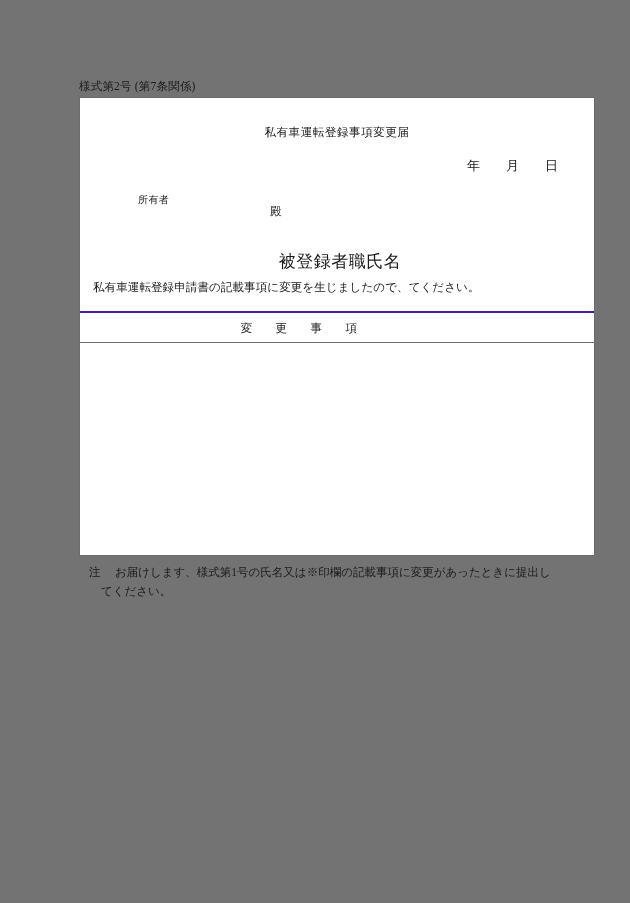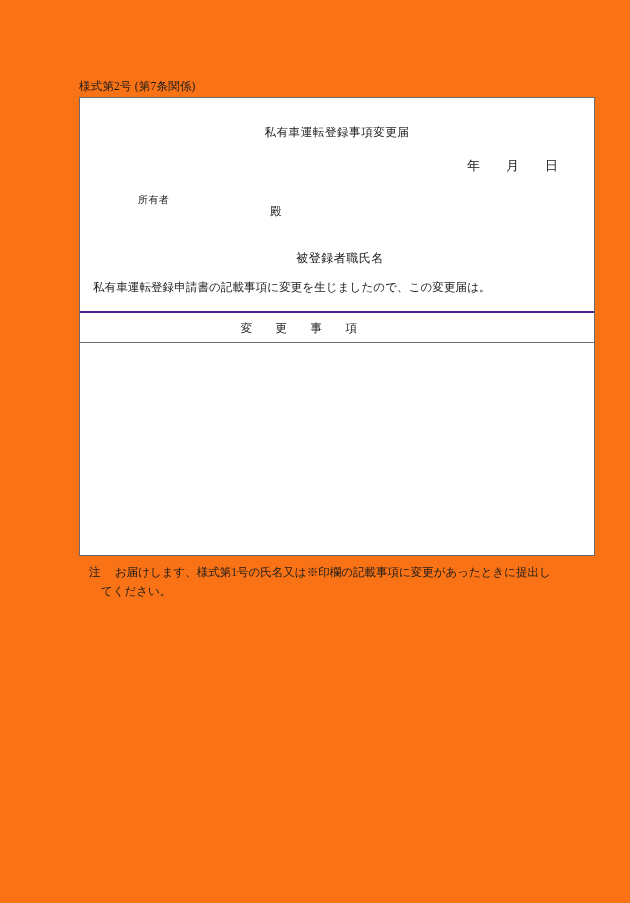--- a/index.html
+++ b/index.html
@@ -13,21 +13,21 @@
     height: 903px;
     position: relative;
     font-family: "Liberation Serif", "DejaVu Serif", serif;
     color: #1a1a1a;
     -webkit-font-smoothing: antialiased;
   }
 
   .page {
     position: absolute;
     inset: 0;
-    background: #f97316;
+    background: #737373;
   }
 
   
   .form-number {
     position: absolute;
     left: 79px;
     top: 78px;
     font-size: 11.5px;
     line-height: 16px;
     letter-spacing: 0.2px;
@@ -93,21 +93,21 @@
     top: 106px;
     font-size: 11.5px;
   }
 
   .registrant-name {
     position: absolute;
     left: 0;
     right: 0;
     top: 152px;
     text-align: center;
-    font-size: 12px;
+    font-size: 17px;
     letter-spacing: 0.5px;
     padding-left: 6px;
     box-sizing: border-box;
   }
 
   .statement {
     position: absolute;
     left: 13px;
     top: 182px;
     font-size: 11.5px;
@@ -188,21 +188,21 @@
       <div class="date-line">
         <span>年</span><span class="gap"></span><span>月</span><span class="gap"></span><span>日</span>
       </div>
 
       <div class="owner-label">所有者</div>
 
       <div class="honorific">殿</div>
 
       <div class="registrant-name">被登録者職氏名</div>
 
-      <div class="statement">私有車運転登録申請書の記載事項に変更を生じましたので、この変更届は。</div>
+      <div class="statement">私有車運転登録申請書の記載事項に変更を生じましたので、てください。</div>
 
     </div>
 
     <div class="section-header">
       <div class="label">
         <span>変</span><span class="sp"></span><span>更</span><span class="sp"></span><span>事</span><span class="sp"></span><span>項</span>
       </div>
     </div>
 
     <div class="entry-area"></div>

